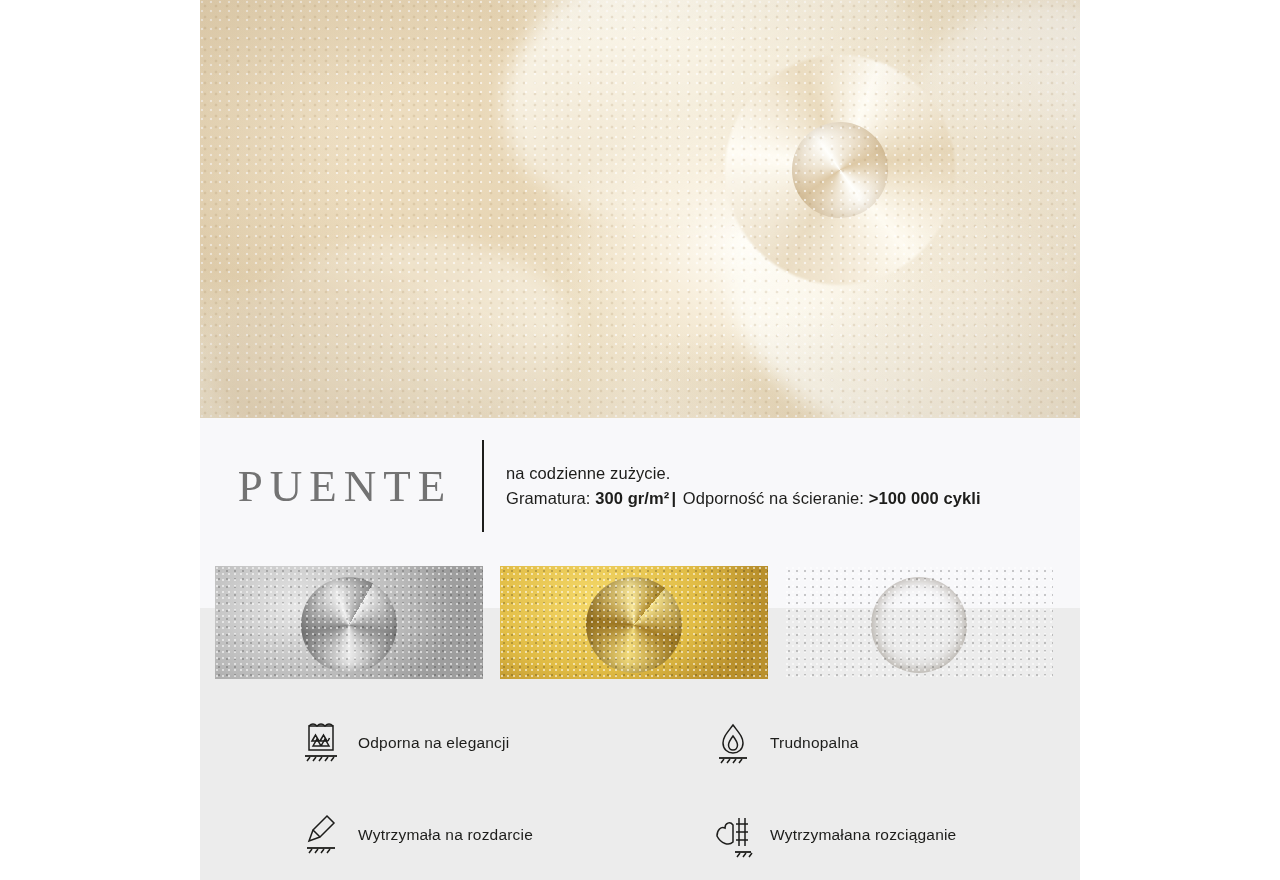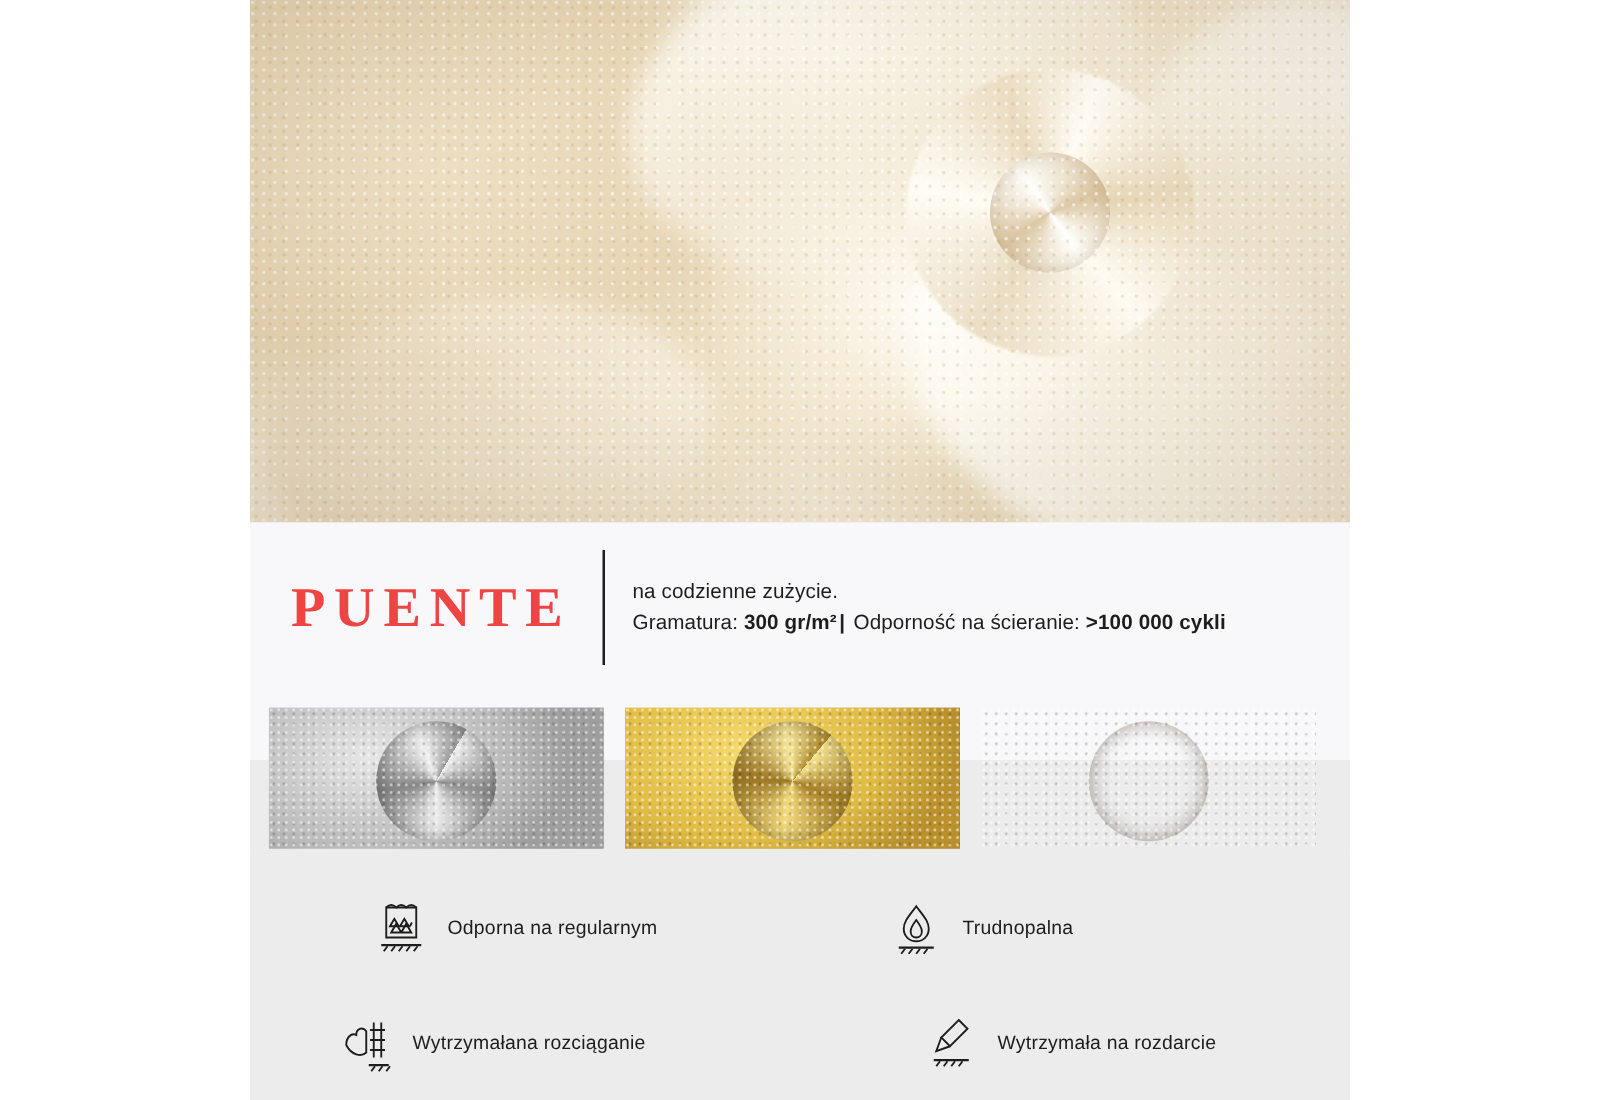--- a/index.html
+++ b/index.html
@@ -133,22 +133,22 @@
     padding: 0 26px 0 14px;
     box-sizing: border-box;
   }
   .brand {
     width: 268px;
     flex: 0 0 268px;
     text-align: center;
     font-family: "Liberation Serif", serif;
     font-size: 45px;
     letter-spacing: 7px;
-    color: #ef4444;
-    font-weight: 700;
+    color: #737373;
+    font-weight: 400;
     padding-right: 6px;
     box-sizing: border-box;
   }
   .divider {
     width: 2px;
     height: 92px;
     background: #1d1d1b;
     flex: 0 0 2px;
     margin-right: 22px;
   }
@@ -316,55 +316,55 @@
           <div class="ficon">
             <svg width="40" height="46" viewBox="0 0 40 46" fill="none" stroke="#1d1d1b" stroke-width="1.5">
               <path d="M8 6 L32 6 L32 30 L8 30 Z"></path>
               <path d="M8 6 Q12 2 16 6 Q20 2 24 6 Q28 2 32 6"></path>
               <path d="M12 26 l4 -7 l4 7 Z M20 26 l4 -7 l4 7 Z"></path>
               <path d="M11 21 l3.5 -6 l3.5 6 Z M19 21 l3.5 -6 l3.5 6 Z M27 21 l1.5 -3"></path>
               <path d="M4 36 L36 36" stroke-width="1.8"></path>
               <path d="M6 41 l3 -4 M12 41 l3 -4 M18 41 l3 -4 M24 41 l3 -4 M30 41 l3 -4"></path>
             </svg>
           </div>
-          <div class="flabel">Odporna na regularnym</div>
+          <div class="flabel">Odporna na elegancji</div>
         </div>
         <div class="fcell right">
           <div class="ficon">
             <svg width="40" height="46" viewBox="0 0 40 46" fill="none" stroke="#1d1d1b" stroke-width="1.5">
               <path d="M20 5 C26 13 30 17 30 23 C30 29 25.5 33 20 33 C14.5 33 10 29 10 23 C10 17 14 13 20 5 Z"></path>
               <path d="M20 16 C23 20 24.5 22 24.5 25 C24.5 28 22.5 30 20 30 C17.5 30 15.5 28 15.5 25 C15.5 22 17 20 20 16 Z"></path>
               <path d="M6 38 L34 38" stroke-width="1.8"></path>
               <path d="M8 43 l3 -4 M14 43 l3 -4 M20 43 l3 -4 M26 43 l3 -4"></path>
             </svg>
           </div>
           <div class="flabel">Trudnopalna</div>
         </div>
       </div>
       <div class="frow">
+        <div class="fcell">
+          <div class="ficon">
+            <svg width="40" height="46" viewBox="0 0 40 46" fill="none" stroke="#1d1d1b" stroke-width="1.5">
+              <path d="M26 4 L33 11 L19 25 L12 18 Z"></path>
+              <path d="M12 18 L8 29 L19 25"></path>
+              <path d="M6 36 L34 36" stroke-width="1.8"></path>
+              <path d="M8 41 l3 -4 M14 41 l3 -4 M20 41 l3 -4 M26 41 l3 -4"></path>
+            </svg>
+          </div>
+          <div class="flabel">Wytrzymała na rozdarcie</div>
+        </div>
         <div class="fcell right">
           <div class="ficon">
             <svg width="44" height="46" viewBox="0 0 44 46" fill="none" stroke="#1d1d1b" stroke-width="1.5">
               <path d="M6 24 C6 18 10 14 14 16 C14 11 19 9 22 13 L22 30 C18 34 10 32 6 24 Z"></path>
               <path d="M28 6 L28 34 M34 6 L34 34"></path>
               <path d="M25 12 L37 12 M25 20 L37 20 M25 28 L37 28"></path>
               <path d="M24 40 L40 40" stroke-width="1.8"></path>
               <path d="M26 45 l3 -4 M32 45 l3 -4 M38 45 l3 -4"></path>
             </svg>
           </div>
           <div class="flabel">Wytrzymałana rozciąganie</div>
         </div>
-        <div class="fcell">
-          <div class="ficon">
-            <svg width="40" height="46" viewBox="0 0 40 46" fill="none" stroke="#1d1d1b" stroke-width="1.5">
-              <path d="M26 4 L33 11 L19 25 L12 18 Z"></path>
-              <path d="M12 18 L8 29 L19 25"></path>
-              <path d="M6 36 L34 36" stroke-width="1.8"></path>
-              <path d="M8 41 l3 -4 M14 41 l3 -4 M20 41 l3 -4 M26 41 l3 -4"></path>
-            </svg>
-          </div>
-          <div class="flabel">Wytrzymała na rozdarcie</div>
-        </div>
       </div>
     </div>
 
   </div>
 </div>
 
 </body></html>

